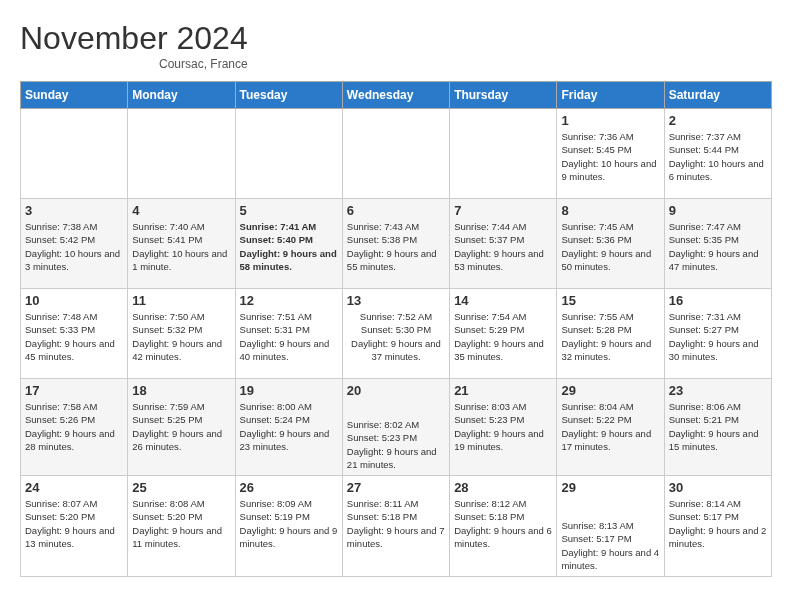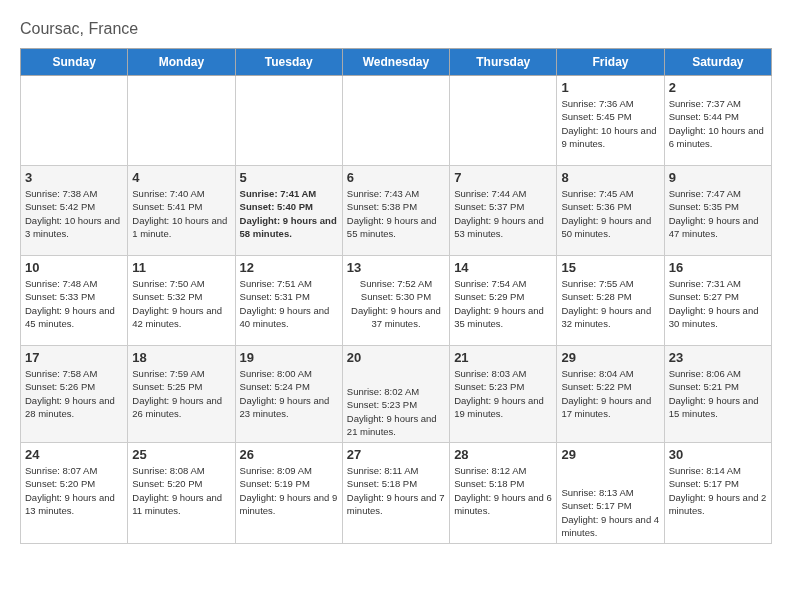--- a/index.html
+++ b/index.html
@@ -34,35 +34,35 @@
     }
     .title-block {
       text-align: right;
     }
     .month-title {
       font-size: 32px;
       font-weight: normal;
       color: #333;
     }
     .subtitle {
-      font-size: 16px;
+      font-size: 12px;
       color: #555;
     }
     table {
       width: 100%;
       border-collapse: collapse;
       table-layout: fixed;
     }
     thead th {
       background-color: #2a7ac9;
       color: #fff;
       font-size: 12px;
       font-weight: bold;
       padding: 6px 4px;
-      text-align: center;
+      text-align: left;
       border: 1px solid #aaa;
     }
     tbody td {
       vertical-align: top;
       border: 1px solid #ccc;
       padding: 4px;
       font-size: 10px;
       color: #333;
       height: 90px;
       background: #fff;
@@ -84,20 +84,21 @@
     }
     .empty-cell {
       background: #fff !important;
     }
   </style>
 </head>
 <body>
 
 <div class="header">
   <div class="title-block">
+    <div class="month-title">November 2024</div>
     <div class="subtitle">Coursac, France</div>
   </div>
 </div>
 
 <table>
   <thead>
     <tr>
     <th>Sunday</th>
         <th>Monday</th>
         <th>Tuesday</th>

